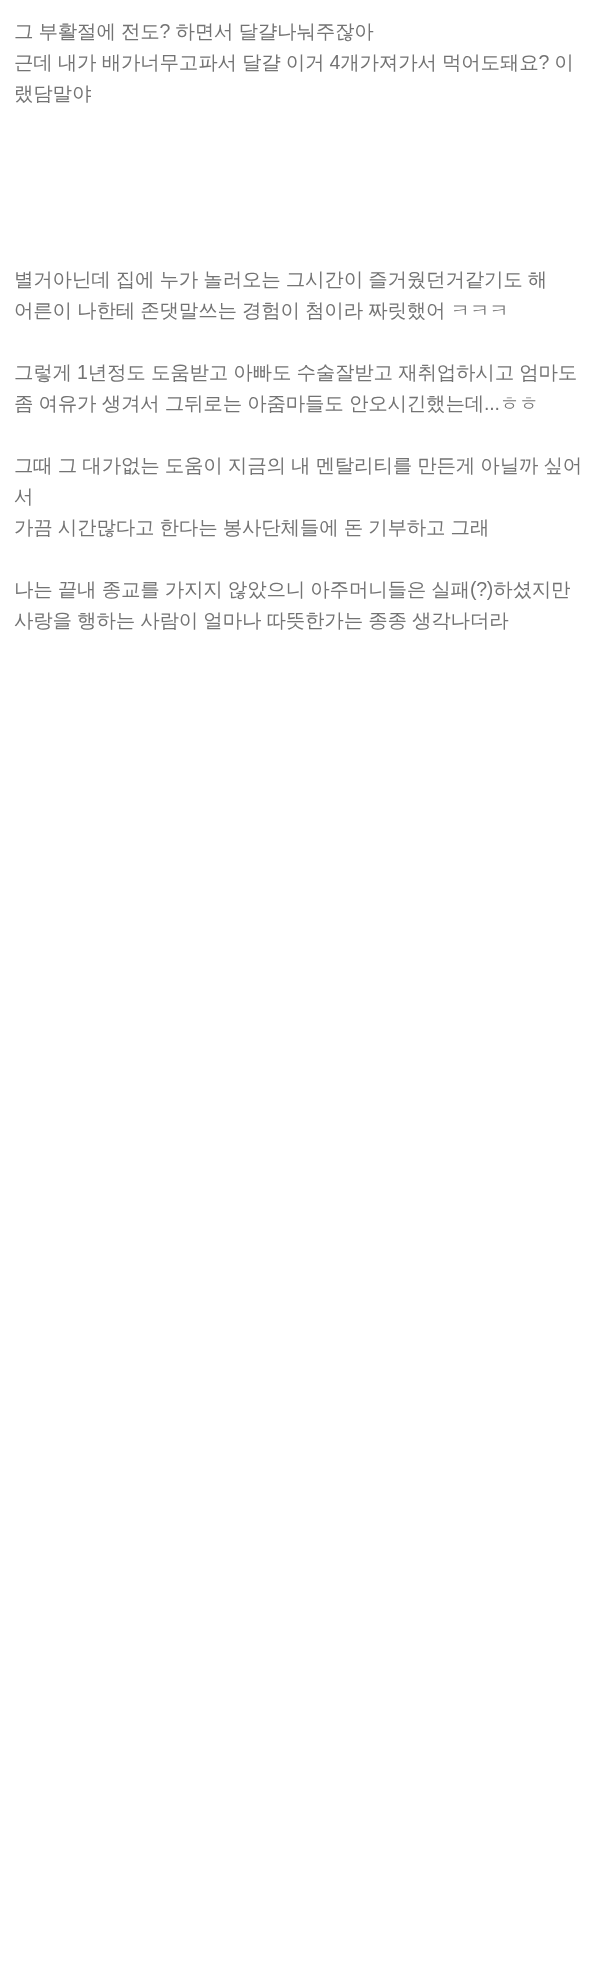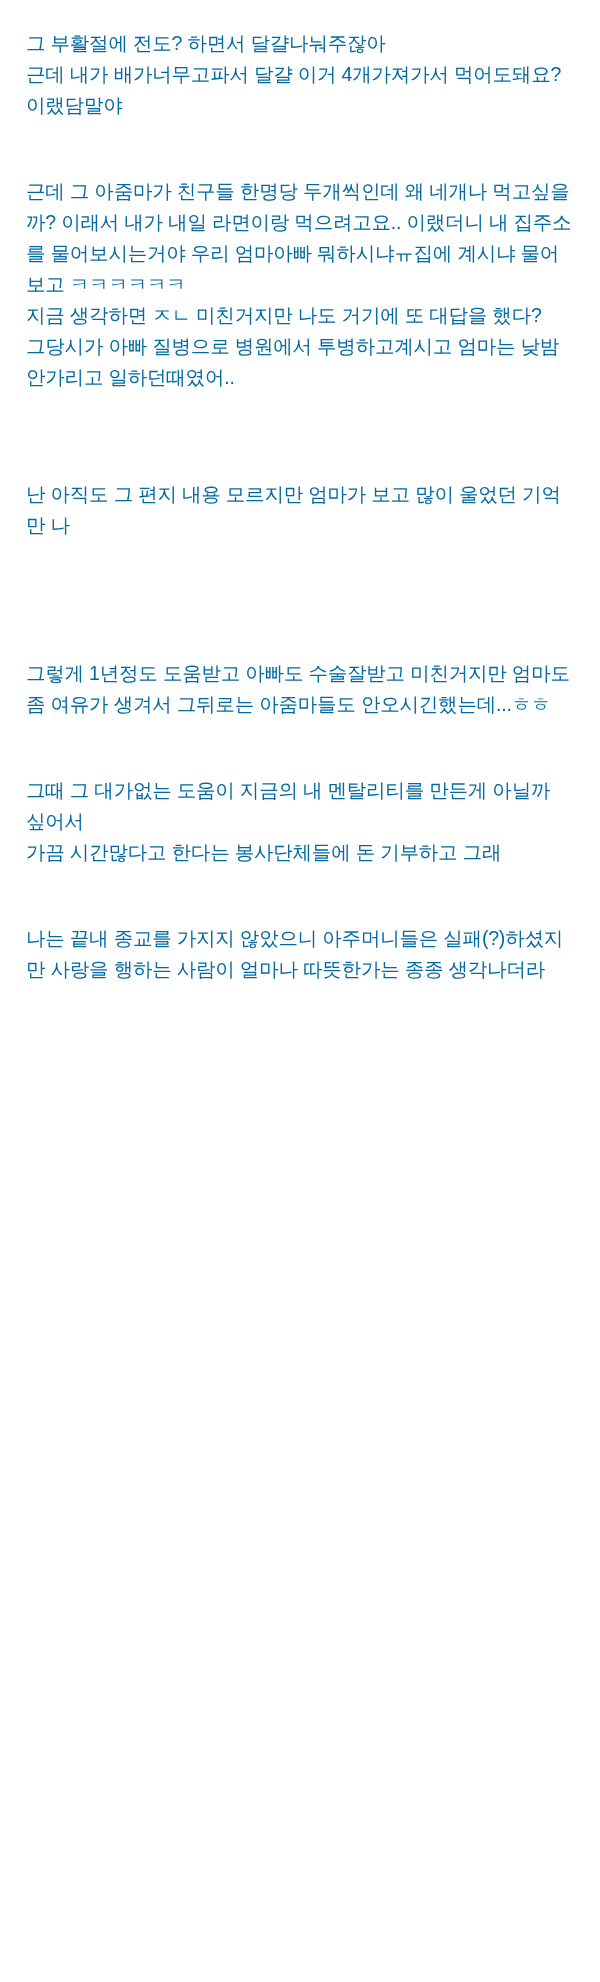--- a/index.html
+++ b/index.html
@@ -17,42 +17,40 @@
     padding: 16px 14px 20px 14px;
     box-sizing: border-box;
     width: 600px;
   }
   .para {
     font-size: 19.5px;
     line-height: 31px;
     letter-spacing: -0.2px;
     white-space: pre-wrap;
     word-break: break-all;
-    margin: 12px;
-    color: #0369a1;
+    margin: 0;
+    color: #737373;
   }
   .gap {
     height: 31px;
   }
 </style>
 </head>
 <body>
 
 <div id="post">
   <p class="para">그 부활절에 전도? 하면서 달걀나눠주잖아
 근데 내가 배가너무고파서 달걀 이거 4개가져가서 먹어도돼요? 이랬담말야</p>
   <div class="gap"></div>
-  <p class="para">근데 그 아줌마가 친구들 한명당 두개씩인데 왜 네개나 먹고싶을까? 이래서 내가 내일 라면이랑 먹으려고요.. 이랬더니 내 집주소를 물어보시는거야 우리 엄마아빠 뭐하시냐ㅠ집에 계시냐 물어보고 ㅋㅋㅋㅋㅋㅋ
-지금 생각하면 ㅈㄴ 미친거지만 나도 거기에 또 대답을 했다?
-그당시가 아빠 질병으로 병원에서 투병하고계시고 엄마는 낮밤 안가리고 일하던때였어..</p>
-  <div class="gap"></div>
-  <div class="gap"></div>
-  <p class="para">난 아직도 그 편지 내용 모르지만 엄마가 보고 많이 울었던 기억만 나</p>
   <div class="gap"></div>
   <div class="gap"></div>
   <div class="gap"></div>
-  <p class="para">그렇게 1년정도 도움받고 아빠도 수술잘받고 미친거지만 엄마도 좀 여유가 생겨서 그뒤로는 아줌마들도 안오시긴했는데...ㅎㅎ</p>
+  <div class="gap"></div>
+  <p class="para">별거아닌데 집에 누가 놀러오는 그시간이 즐거웠던거같기도 해
+어른이 나한테 존댓말쓰는 경험이 첨이라 짜릿했어 ㅋㅋㅋ</p>
+  <div class="gap"></div>
+  <p class="para">그렇게 1년정도 도움받고 아빠도 수술잘받고 재취업하시고 엄마도 좀 여유가 생겨서 그뒤로는 아줌마들도 안오시긴했는데...ㅎㅎ</p>
   <div class="gap"></div>
   <p class="para">그때 그 대가없는 도움이 지금의 내 멘탈리티를 만든게 아닐까 싶어서
 가끔 시간많다고 한다는 봉사단체들에 돈 기부하고 그래</p>
   <div class="gap"></div>
   <p class="para">나는 끝내 종교를 가지지 않았으니 아주머니들은 실패(?)하셨지만 사랑을 행하는 사람이 얼마나 따뜻한가는 종종 생각나더라</p>
 </div>
 
 </body></html>

